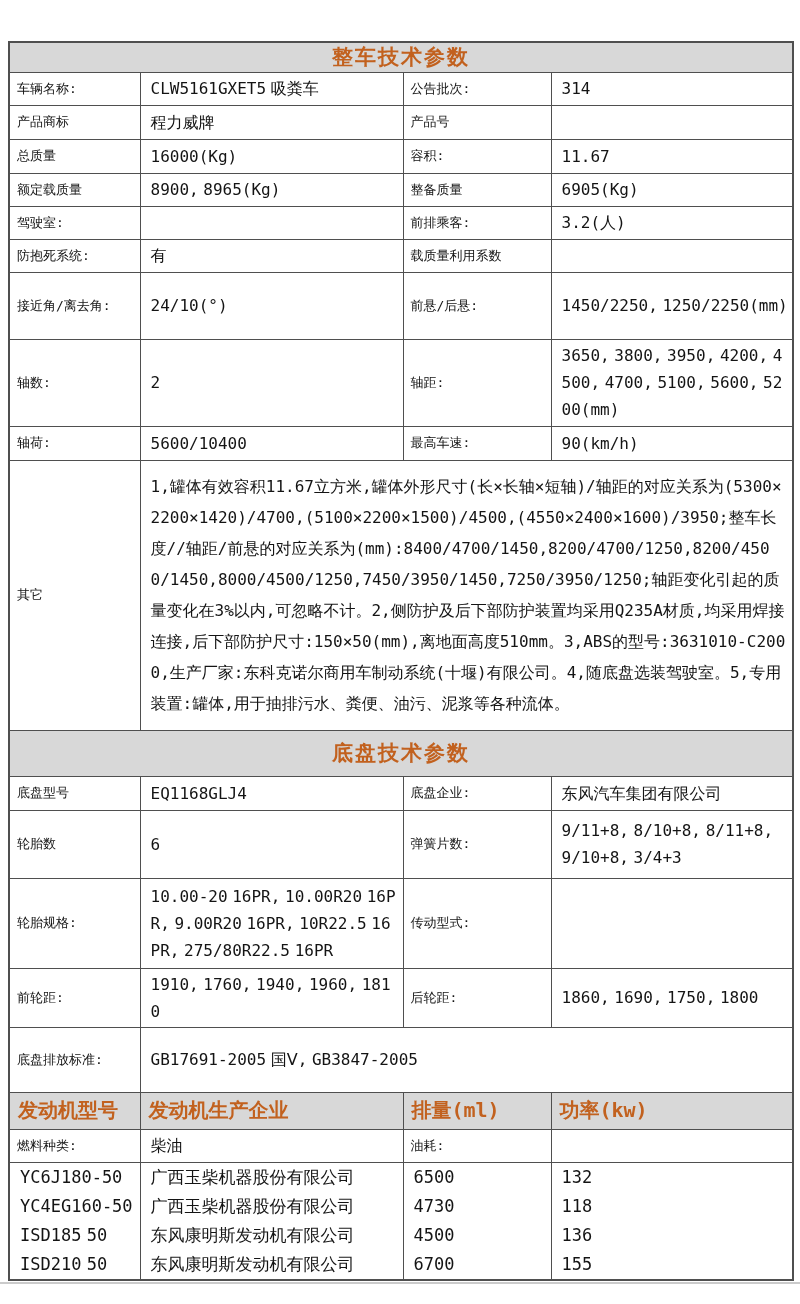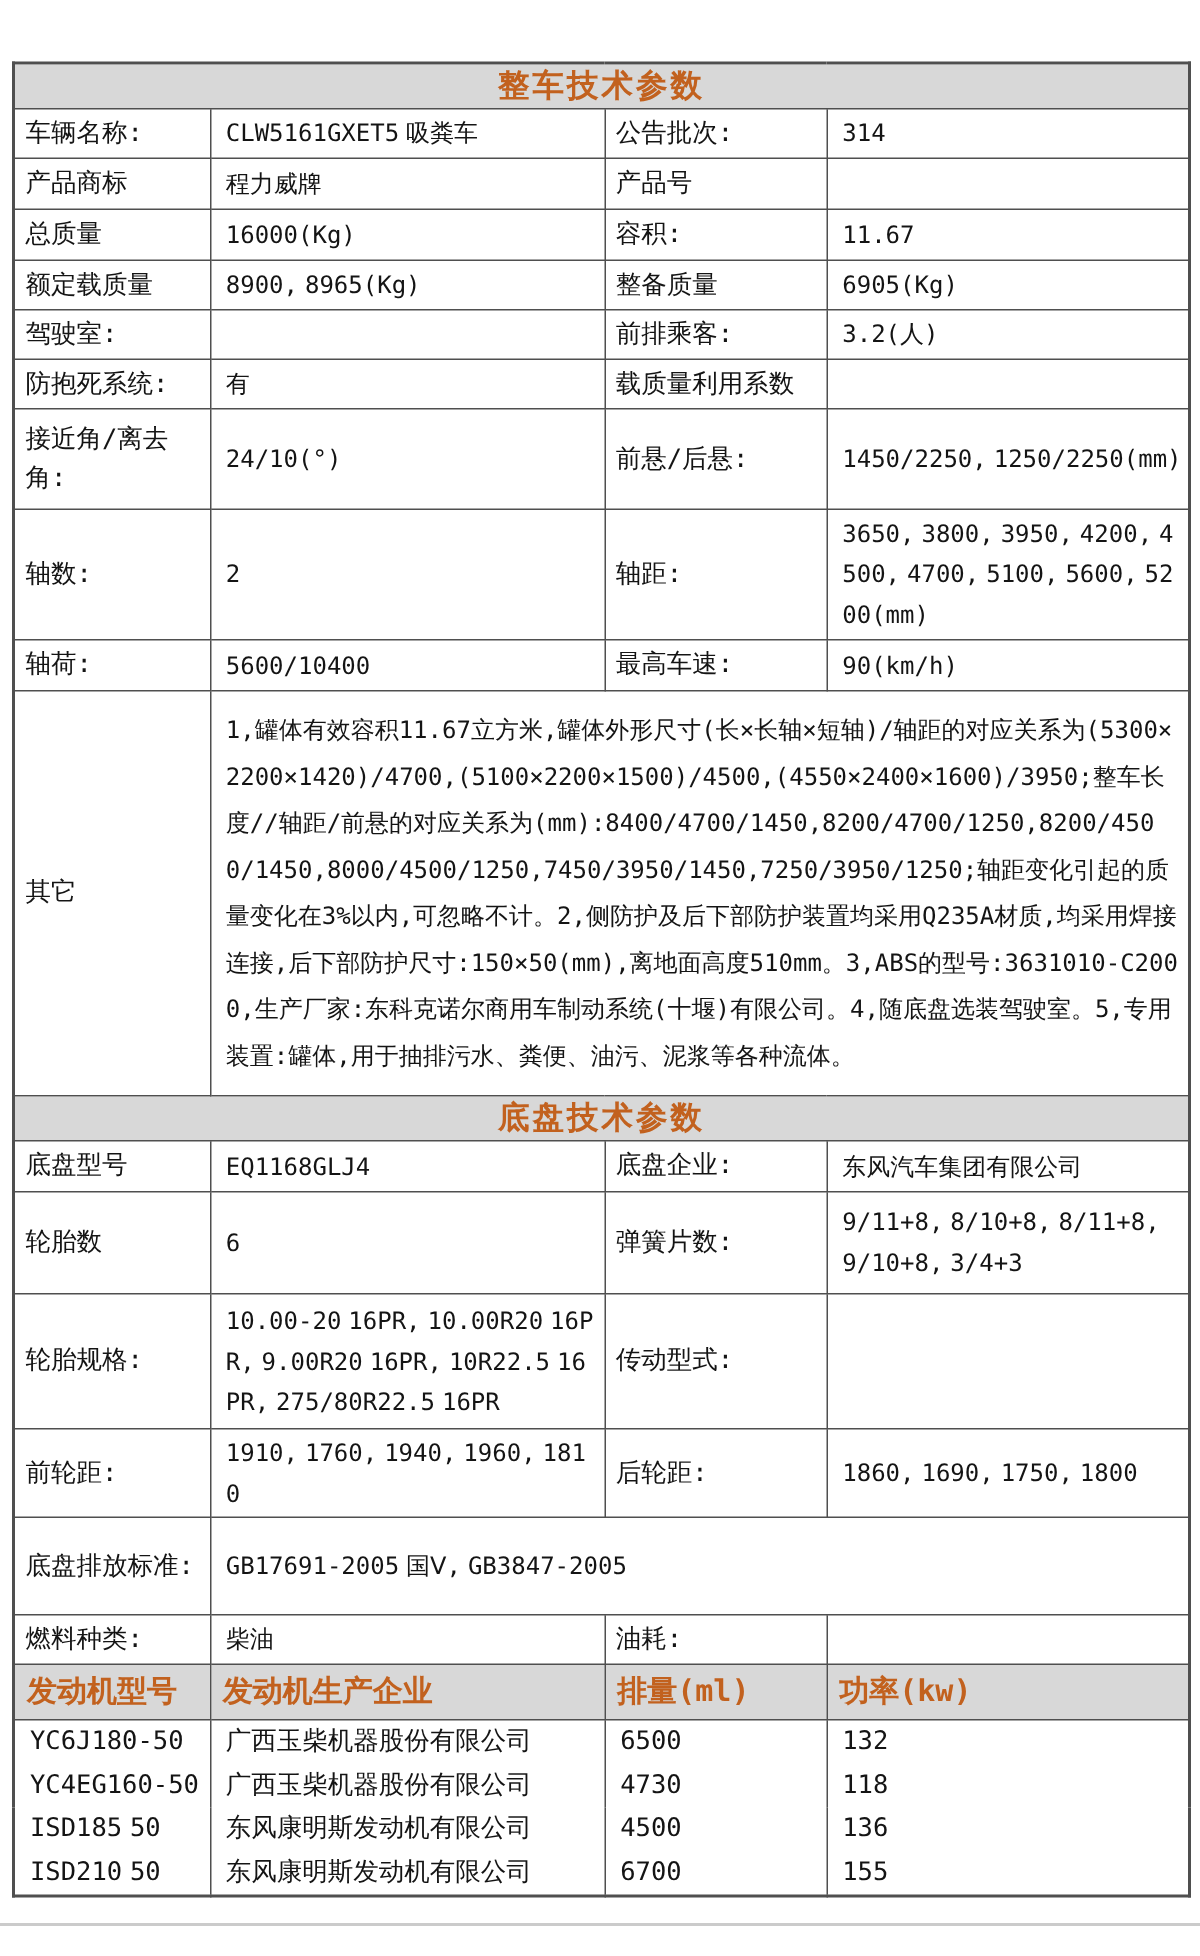--- a/index.html
+++ b/index.html
@@ -19,21 +19,21 @@
     border:2px solid var(--border-c);
     margin-top:33px;
   }
   td{border:1px solid var(--border-c);vertical-align:middle;overflow:hidden;}
   td.title{
     background:var(--band-bg);color:var(--accent);
     font-weight:bold;font-size:21px;text-align:center;letter-spacing:2px;
     padding:0;
   }
   td.label{
-    font-size:17px;line-height:26px;
+    font-size:13px;line-height:26px;
     padding:2px 2px 2px 7px;word-break:break-all;
   }
   td.value{
     font-size:16px;line-height:27px;
     padding:2px 3px 2px 10px;word-break:break-all;word-spacing:-5px;
   }
   td.other{
     font-size:16px;line-height:31px;
     padding:3px 4px 3px 10px;word-break:break-all;word-spacing:-5px;
   }
@@ -116,21 +116,21 @@
         <tr style="height: 34px;">
           <td class="label">轴荷:</td>
           <td class="value">5600/10400</td>
           <td class="label">最高车速:</td>
           <td class="value">90(km/h)</td>
         </tr>
         <tr style="height: 270px;">
           <td class="label">其它</td>
           <td colspan="3" class="other">1,罐体有效容积11.67立方米,罐体外形尺寸(长×长轴×短轴)/轴距的对应关系为(5300×2200×1420)/4700,(5100×2200×1500)/4500,(4550×2400×1600)/3950;整车长度//轴距/前悬的对应关系为(mm):8400/4700/1450,8200/4700/1250,8200/4500/1450,8000/4500/1250,7450/3950/1450,7250/3950/1250;轴距变化引起的质量变化在3%以内,可忽略不计。2,侧防护及后下部防护装置均采用Q235A材质,均采用焊接连接,后下部防护尺寸:150×50(mm),离地面高度510mm。3,ABS的型号:3631010-C2000,生产厂家:东科克诺尔商用车制动系统(十堰)有限公司。4,随底盘选装驾驶室。5,专用装置:罐体,用于抽排污水、粪便、油污、泥浆等各种流体。</td>
         </tr>
-        <tr style="height: 30px; border-radius: 13px;">
+        <tr style="height: 46px; border-radius: 13px;">
           <td colspan="4" class="title">底盘技术参数</td>
         </tr>
         <tr style="height: 34px; padding-left: 23px;">
           <td class="label">底盘型号</td>
           <td class="value">EQ1168GLJ4</td>
           <td class="label">底盘企业:</td>
           <td class="value">东风汽车集团有限公司</td>
         </tr>
         <tr style="height: 68px;">
           <td class="label">轮胎数</td>
@@ -147,31 +147,31 @@
         <tr style="height: 34px;">
           <td class="label">前轮距:</td>
           <td class="value">1910, 1760, 1940, 1960, 1810</td>
           <td class="label">后轮距:</td>
           <td class="value">1860, 1690, 1750, 1800</td>
         </tr>
         <tr style="height: 65px;">
           <td class="label">底盘排放标准:</td>
           <td colspan="3" class="value">GB17691-2005 国Ⅴ, GB3847-2005</td>
         </tr>
+        <tr style="height: 37px;">
+          <td class="eng-h">发动机型号</td>
+          <td class="eng-h">发动机生产企业</td>
+          <td class="eng-h">排量(ml)</td>
+          <td class="eng-h">功率(kw)</td>
+        </tr>
         <tr style="height: 33px;">
           <td class="label">燃料种类:</td>
           <td class="value">柴油</td>
           <td class="label">油耗:</td>
           <td class="value"></td>
-        </tr>
-        <tr style="height: 37px;">
-          <td class="eng-h">发动机型号</td>
-          <td class="eng-h">发动机生产企业</td>
-          <td class="eng-h">排量(ml)</td>
-          <td class="eng-h">功率(kw)</td>
         </tr>
         <tr style="height: 29px;">
           <td class="eng">YC6J180-50</td>
           <td class="eng">广西玉柴机器股份有限公司</td>
           <td class="eng">6500</td>
           <td class="eng">132</td>
         </tr>
         <tr style="height: 29px;">
           <td class="eng">YC4EG160-50</td>
           <td class="eng">广西玉柴机器股份有限公司</td>

